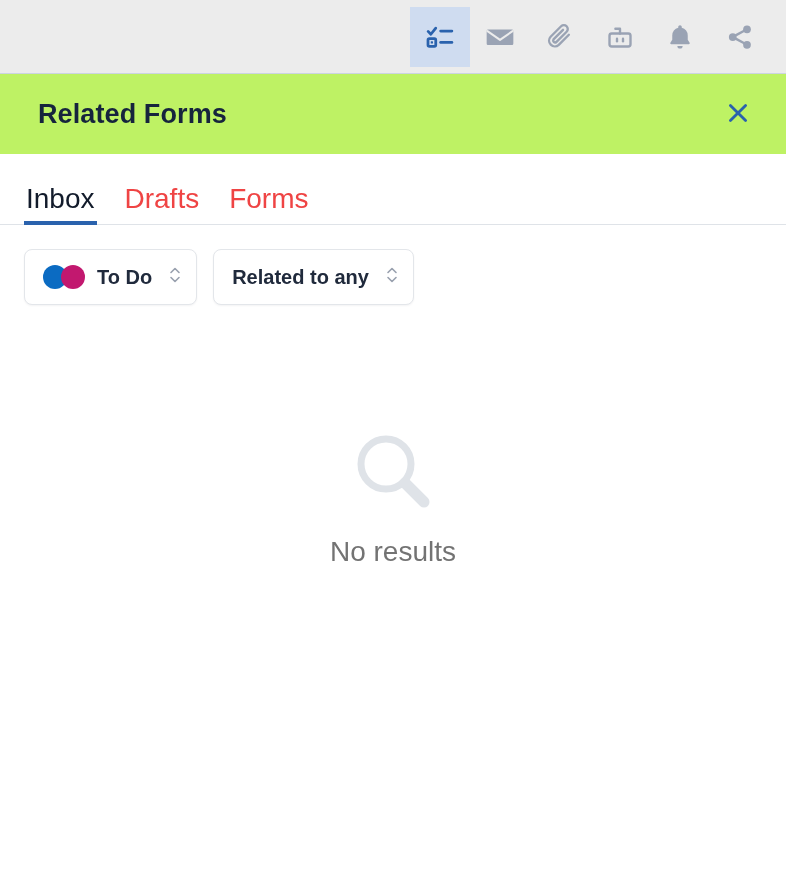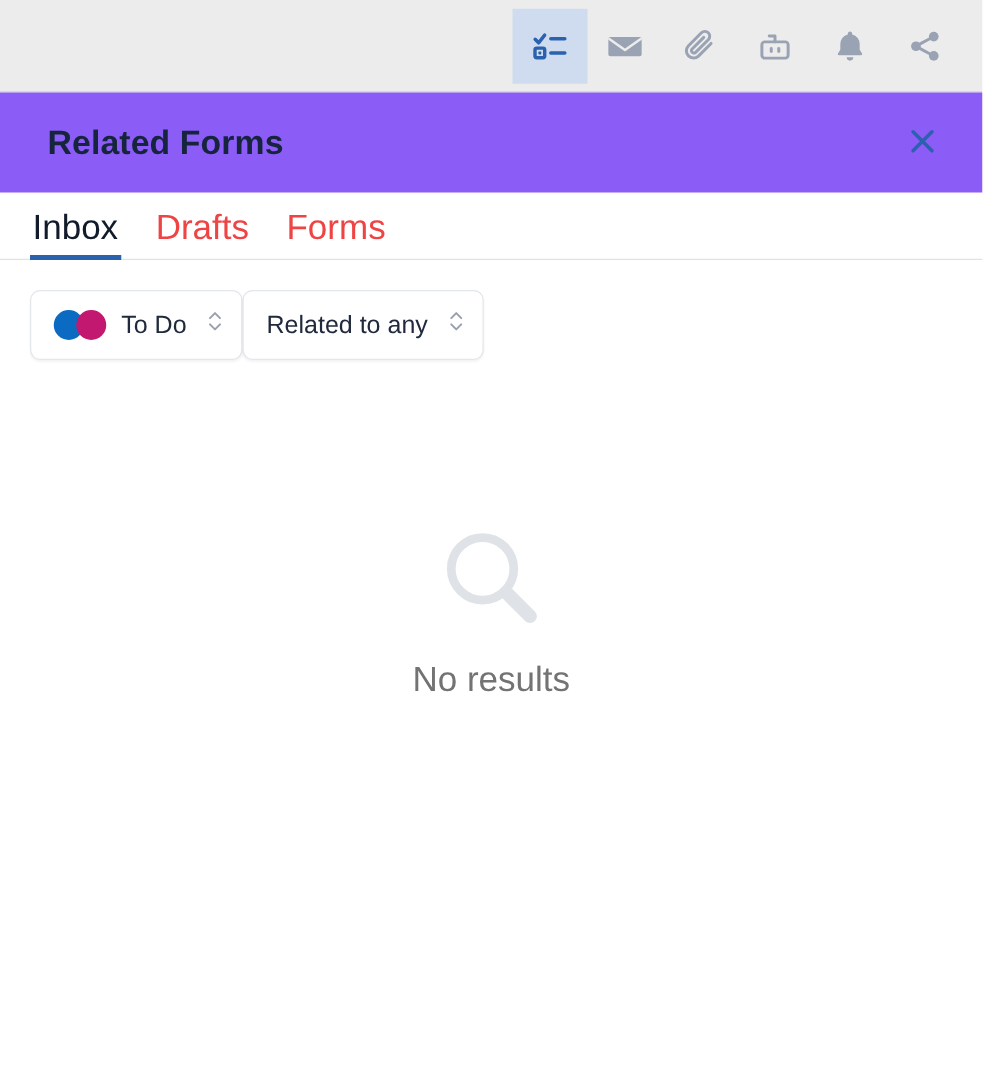--- a/index.html
+++ b/index.html
@@ -45,21 +45,21 @@
   .tool-btn svg { display: block; }
 
   
   .panel-header {
     height: 80px;
     flex: none;
     display: flex;
     align-items: center;
     justify-content: space-between;
     padding: 0 28px 0 38px;
-    background: #8b5cf6;
+    background: #bef264;
   }
   .panel-title {
     font-size: 27px;
     font-weight: bold;
     color: #16243d;
     letter-spacing: 0.1px;
     line-height: 1;
   }
   .close-btn {
     width: 40px;
@@ -68,21 +68,21 @@
     align-items: center;
     justify-content: center;
     background: transparent;
     border: none;
     cursor: pointer;
   }
 
   
   .tabs {
     flex: none;
-    margin-top: 12px;
+    margin-top: 29px;
     padding: 0 12px 0 24px;
     display: flex;
     align-items: flex-end;
     gap: 26px;
     border-bottom: 1px solid #dfe3e8;
     position: relative;
   }
   .tab {
     font-size: 28px;
     color: #ef4444;
@@ -97,21 +97,23 @@
   }
   .tab.active {
     color: #121b2b;
     border-bottom-color: #2a62ad;
   }
 
   
   .filters {
     flex: none;
     display: flex;
+    gap: 16px;
     padding: 24px 24px 0 24px;
+    font-weight: bold;
   }
   .filter {
     height: 56px;
     background: #ffffff;
     border: 1px solid #e3e6ea;
     border-radius: 8px;
     box-shadow: 0 1px 2px rgba(16,24,40,0.05);
     display: flex;
     align-items: center;
     gap: 12px;

